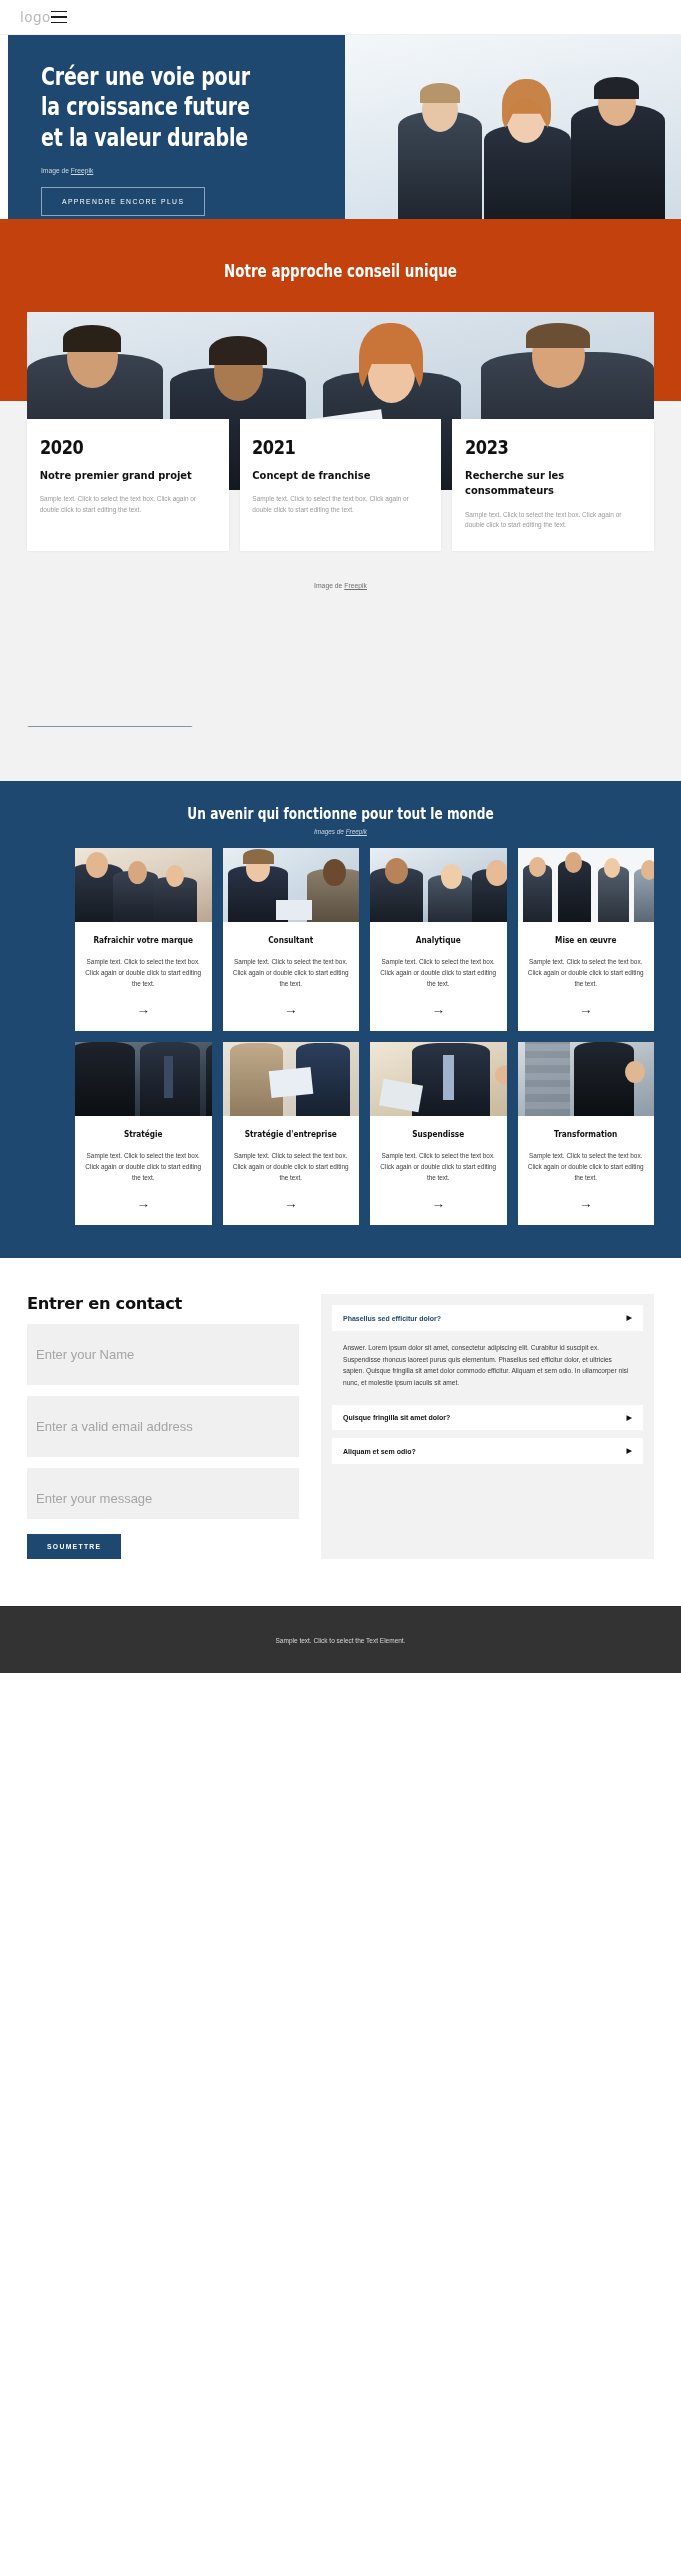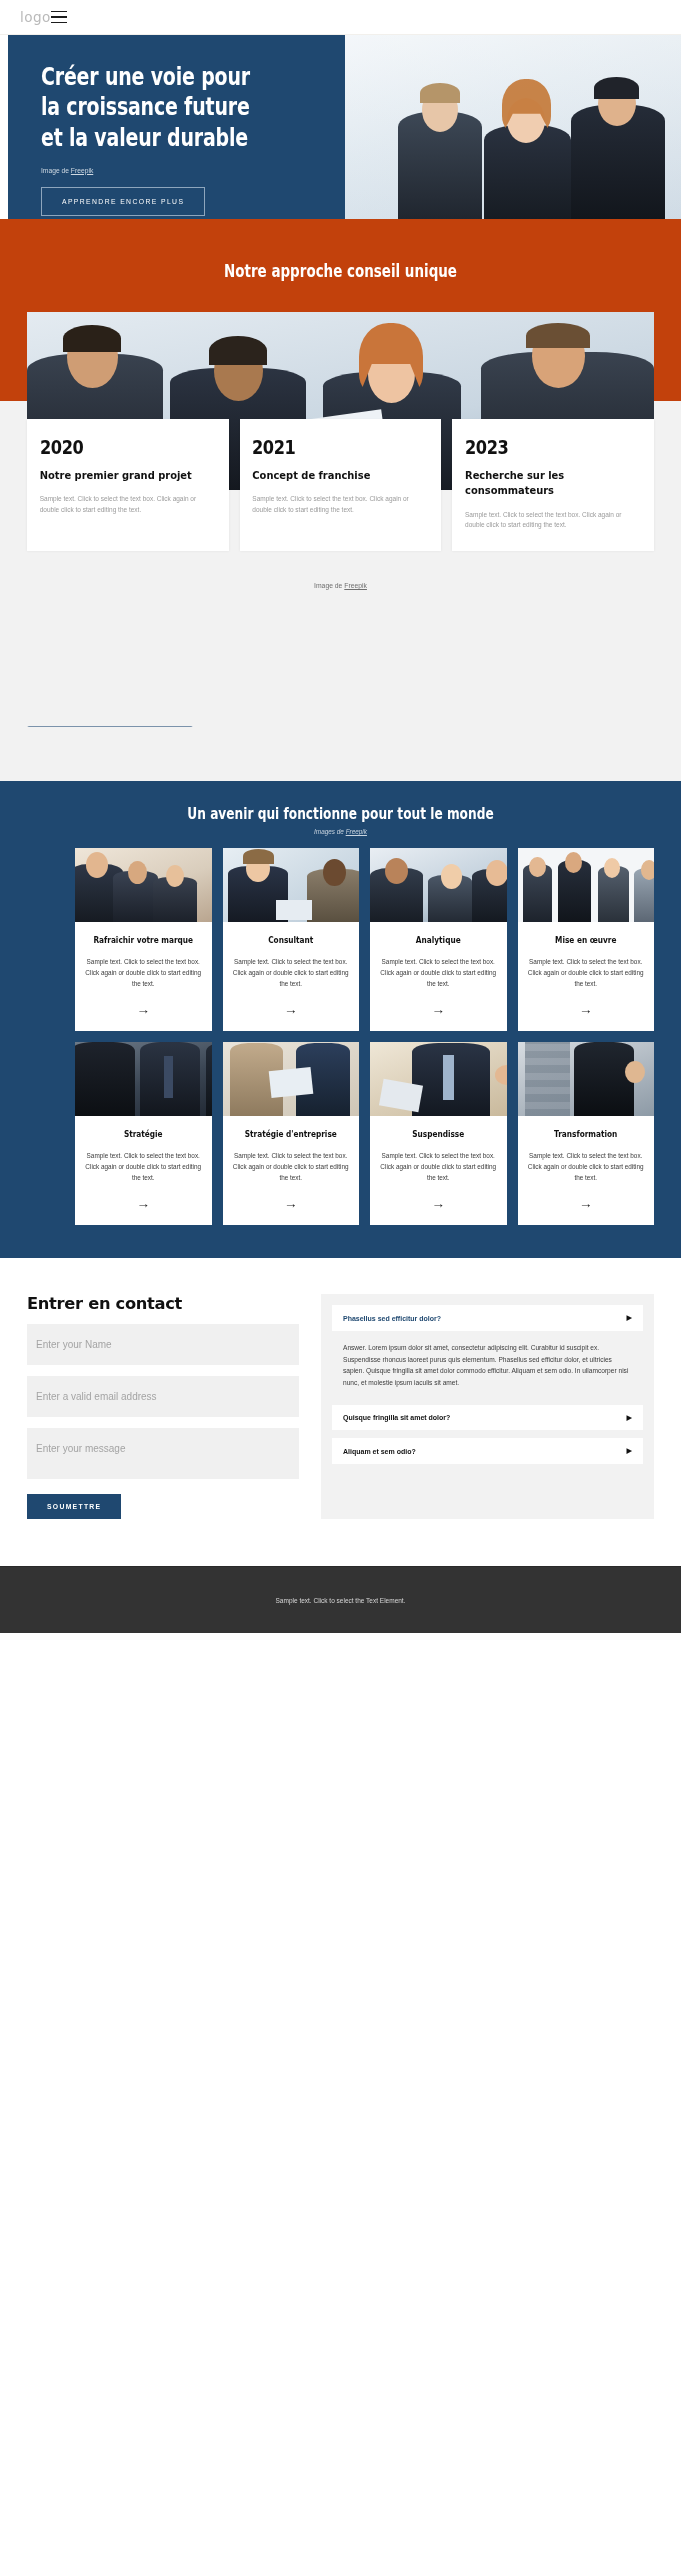--- a/index.html
+++ b/index.html
@@ -204,21 +204,21 @@
     background:#ffffff; padding: 36px 27px 47px 27px;
     display:flex; gap: 22px;
   }
   .contact-left { width: 272px; }
   .contact-title {
     font-family:"DejaVu Sans","Liberation Sans",sans-serif;
     font-weight:700; font-size: 16.3px; color:#111; letter-spacing:-0.3px;
   }
   .field {
     margin-top: 11px; width: 100%; background:#f0f0f0; border:none;
-    padding: 15px 9px; font-size: 10px; color:#8b8b8b;
+    padding: 23px 9px; font-size: 13px; color:#8b8b8b;
     font-family:"Liberation Sans", sans-serif;
   }
   .field::placeholder { color:#a4a4a4; }
   textarea.field { height: 51px; resize:none; }
   .btn-submit {
     margin-top: 11.8px; background:#1f4870; color:#fff; border:none;
     font-size: 6.8px; letter-spacing:1.3px; font-weight:700;
     padding: 9px 20px; cursor:pointer;
     font-family:"Liberation Sans", sans-serif;
   }

